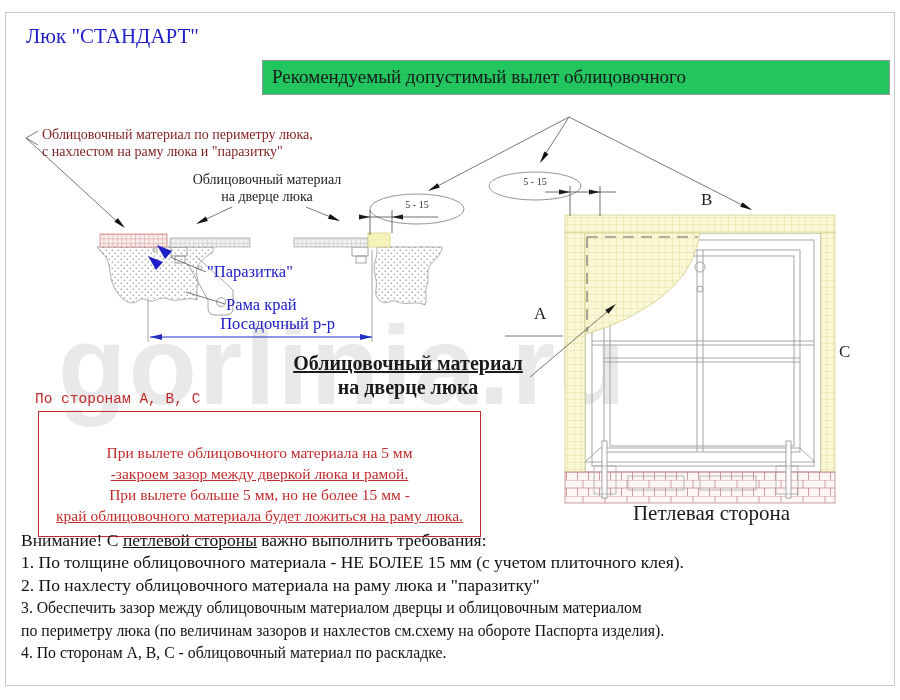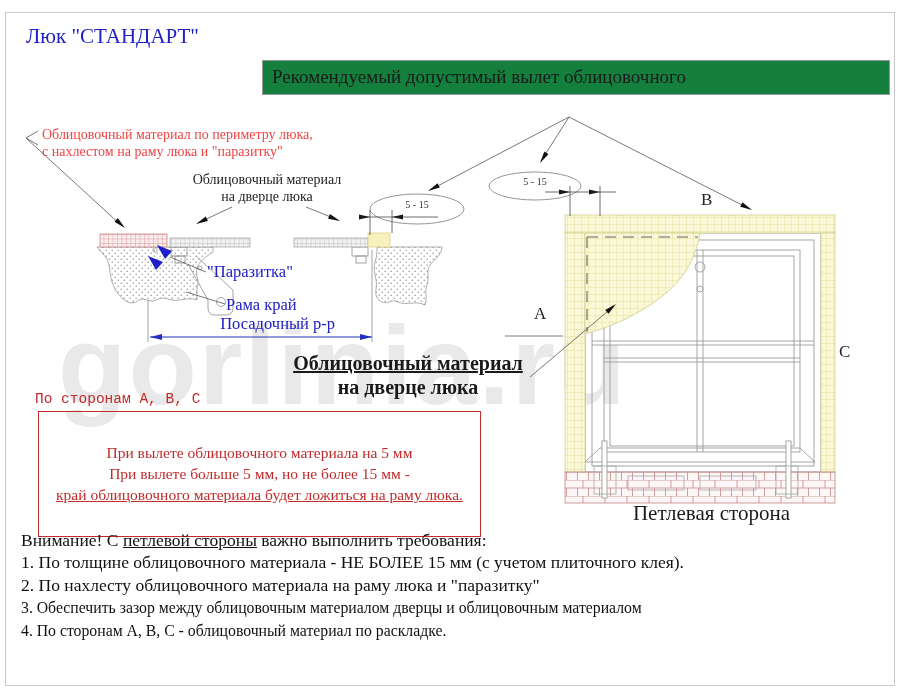--- a/index.html
+++ b/index.html
@@ -5,23 +5,23 @@
   html,body{margin:0;padding:0;background:#fff;}
   #page{position:relative;width:900px;height:700px;background:#ffffff;overflow:hidden;
         font-family:"Liberation Serif", serif;color:#1a1a1a;}
   .abs{position:absolute;}
   #border-frame{left:5px;top:12px;width:888px;height:672px;border:1px solid #c9c9c9;z-index:1;}
   #watermark{left:58px;top:310px;z-index:1;font-family:"Liberation Sans",sans-serif;
              font-weight:bold;font-size:112px;letter-spacing:2px;color:#e9e9e9;line-height:1;}
   #drawing-svg{left:0;top:0;z-index:2;}
   .txt{z-index:3;}
   #doc-title{left:26px;top:24px;font-size:21px;color:#2020c8;}
-  #rec-box{left:262px;top:60px;width:608px;border:1px solid #979797;background:#15803d;
+  #rec-box{left:262px;top:60px;width:608px;border:1px solid #979797;background:#22c55e;
            padding:3px 9px 5px 9px;font-size:19px;line-height:25px;}
-  #label-perimeter{left:42px;top:126px;font-size:14px;line-height:17px;color:#ef4444;}
+  #label-perimeter{left:42px;top:126px;font-size:14px;line-height:17px;color:#7f1d1d;}
   #label-door{left:178px;top:172px;width:178px;text-align:center;font-size:14px;line-height:16.5px;color:#222;}
   .offset-val{width:74px;text-align:center;font-size:10px;color:#333;}
   #offset-1{left:380px;top:199px;}
   #offset-2{left:498px;top:176px;}
   .blue-lbl{color:#2020c8;font-size:16.5px;}
   #lbl-parasitka{left:207px;top:262px;}
   #lbl-rama{left:226px;top:295px;}
   #lbl-posad{left:190px;top:314px;width:145px;text-align:right;}
   #bold-door{left:280px;top:351px;width:256px;text-align:center;font-weight:bold;font-size:20px;line-height:24px;}
   #bold-door .u{text-decoration:underline;}
@@ -206,30 +206,32 @@
 
   <div id="bold-door" class="abs txt">
     <div class="u">Облицовочный материал</div>
     <div>на дверце люка</div>
   </div>
 
   <div id="red-head" class="abs txt">По сторонам А, В, С</div>
 
   <div id="red-box" class="abs txt">
     <div>При вылете облицовочного материала  на 5 мм</div>
+    <div class="u">-закроем зазор между дверкой люка и рамой.</div>
     <div>При вылете больше 5 мм, но не более 15 мм -</div>
     <div class="u">край облицовочного материала будет ложиться на раму люка.</div>
   </div>
 
   <div id="side-a" class="abs txt side-letter">А</div>
   <div id="side-b" class="abs txt side-letter">В</div>
   <div id="side-c" class="abs txt side-letter">С</div>
   <div id="hinge-side" class="abs txt">Петлевая сторона</div>
 
   <div id="notes" class="abs txt">
     <div><span>Внимание! С </span><span class="u">петлевой стороны</span><span> важно выполнить требования:</span></div>
     <div>1. По толщине облицовочного материала - НЕ БОЛЕЕ 15 мм (с учетом плиточного клея).</div>
     <div>2. По нахлесту облицовочного материала на раму люка и "паразитку"</div>
     <div><span class="cond">3. Обеспечить зазор между облицовочным материалом дверцы и облицовочным материалом</span></div>
+    <div><span class="cond"> по периметру люка (по величинам зазоров и нахлестов см.схему на обороте Паспорта изделия).</span></div>
     <div><span class="cond">4. По сторонам А, В, С - облицовочный материал по раскладке.</span></div>
   </div>
 
 </div>
 
 </body></html>

